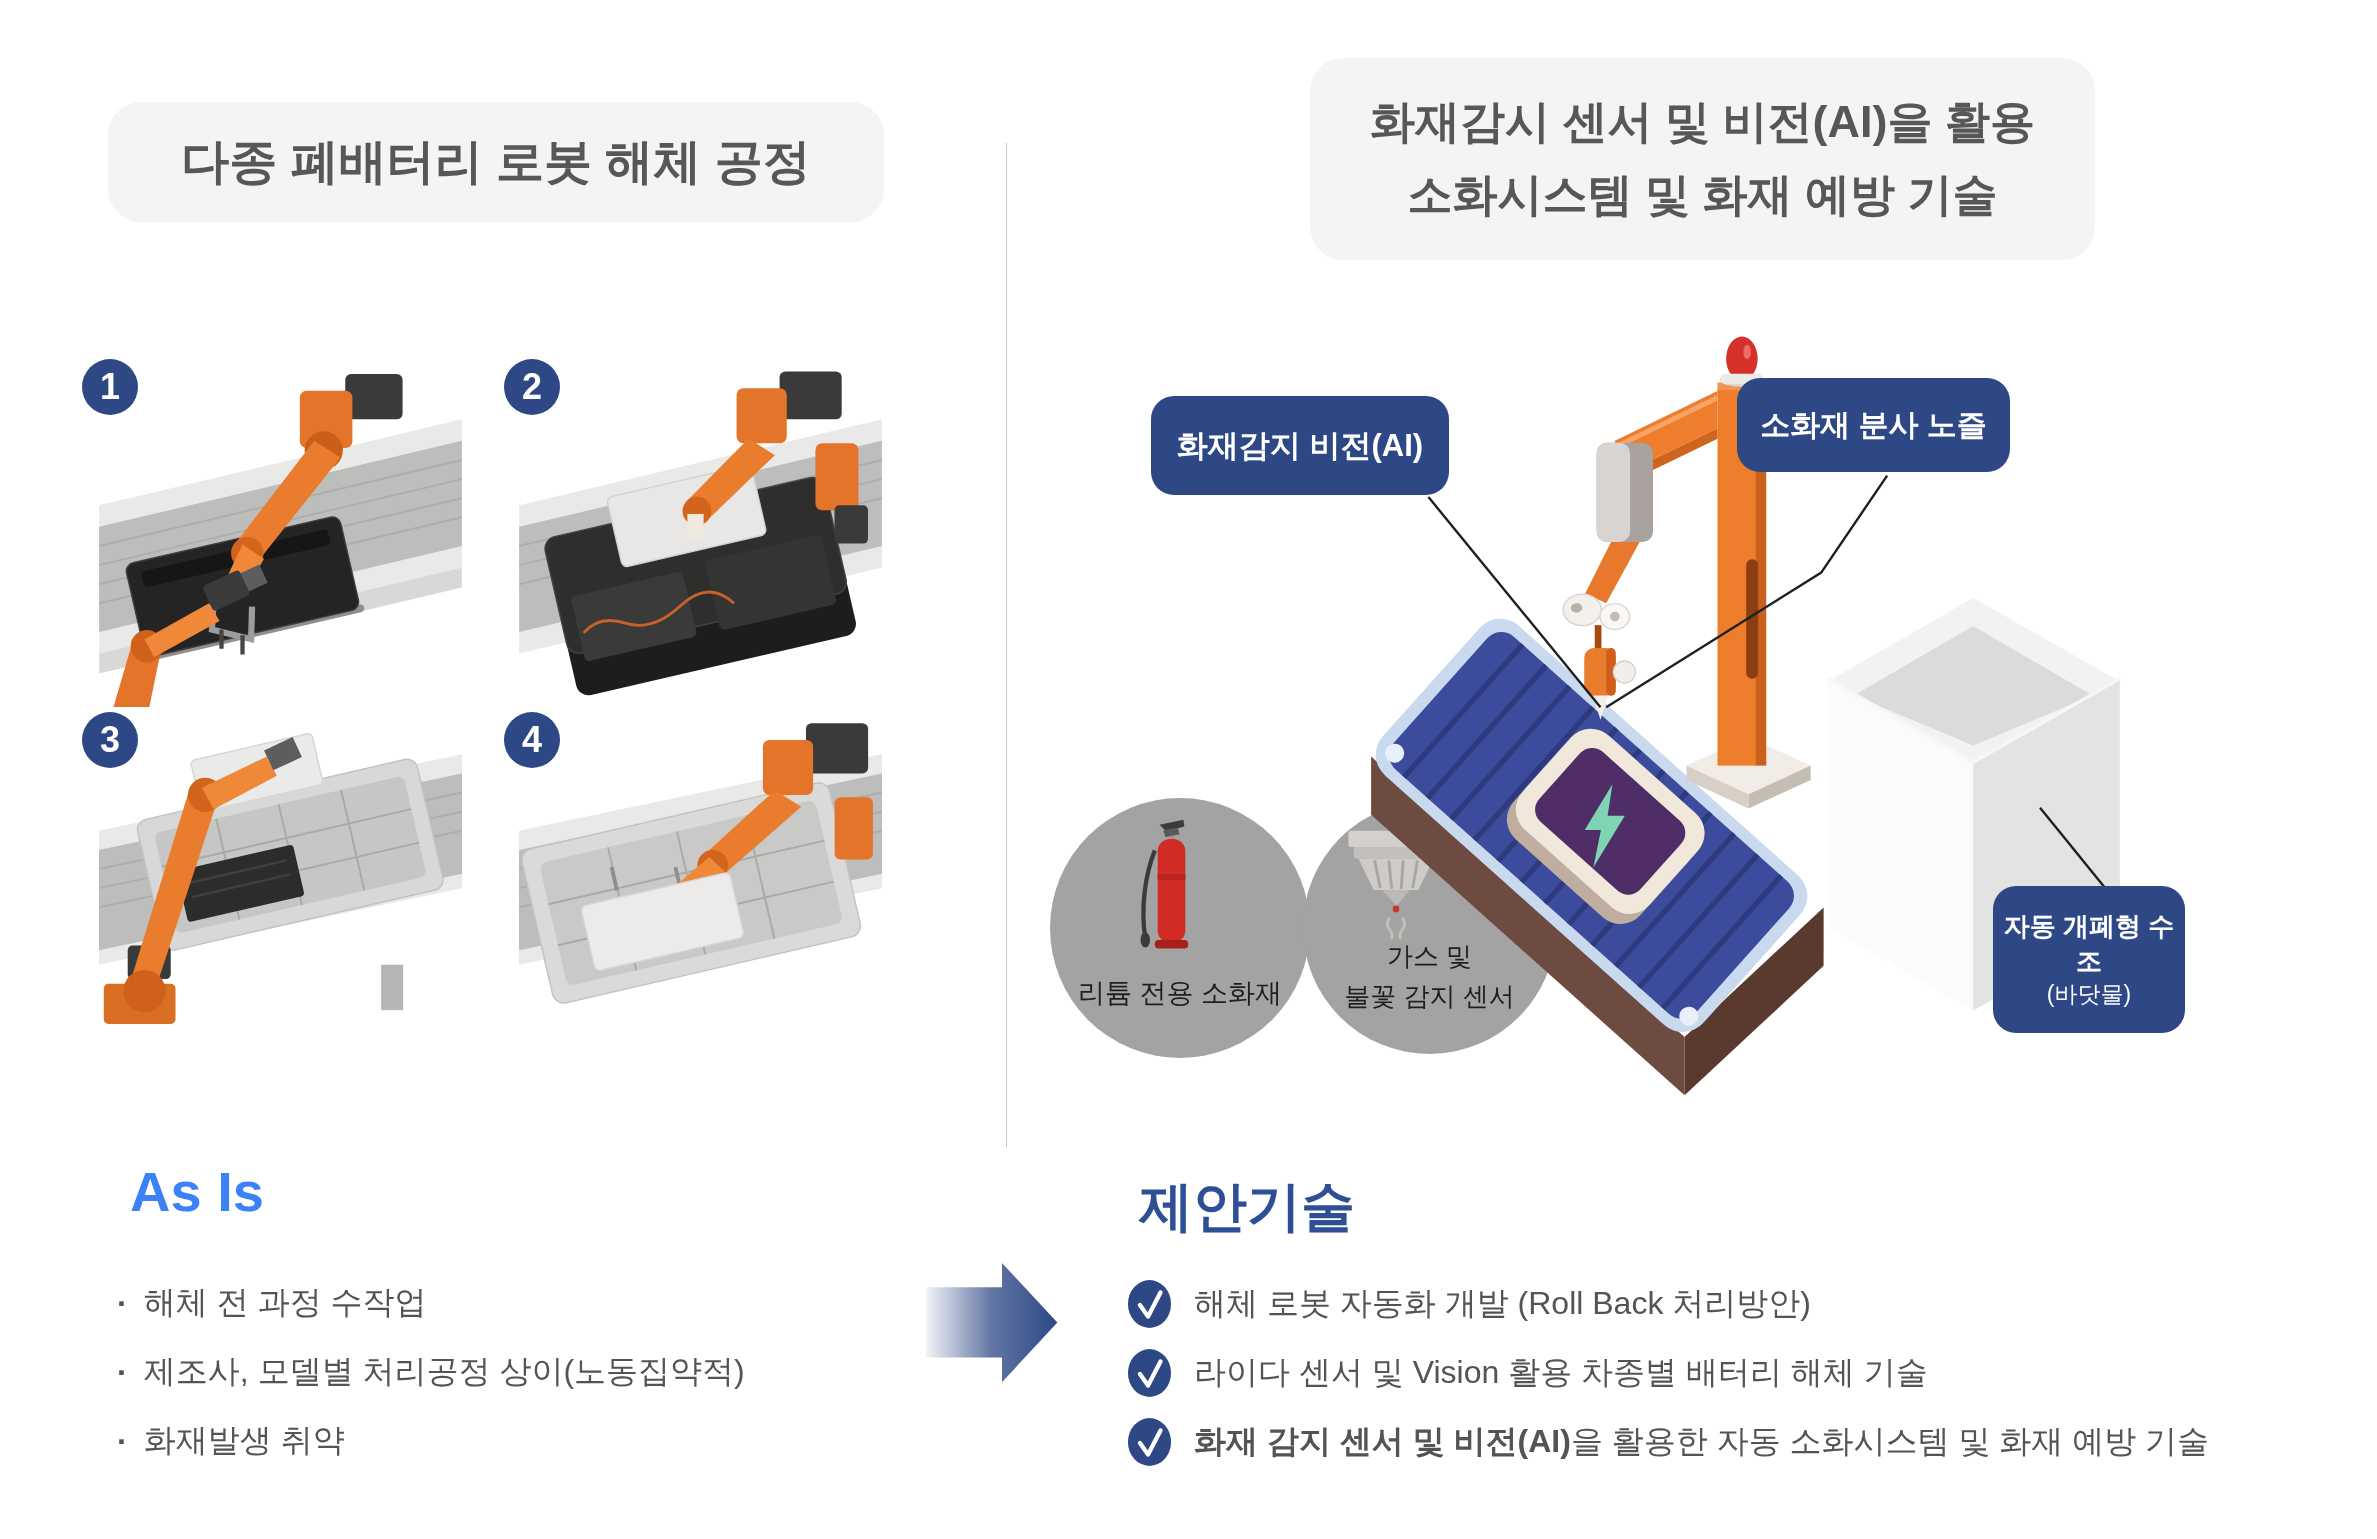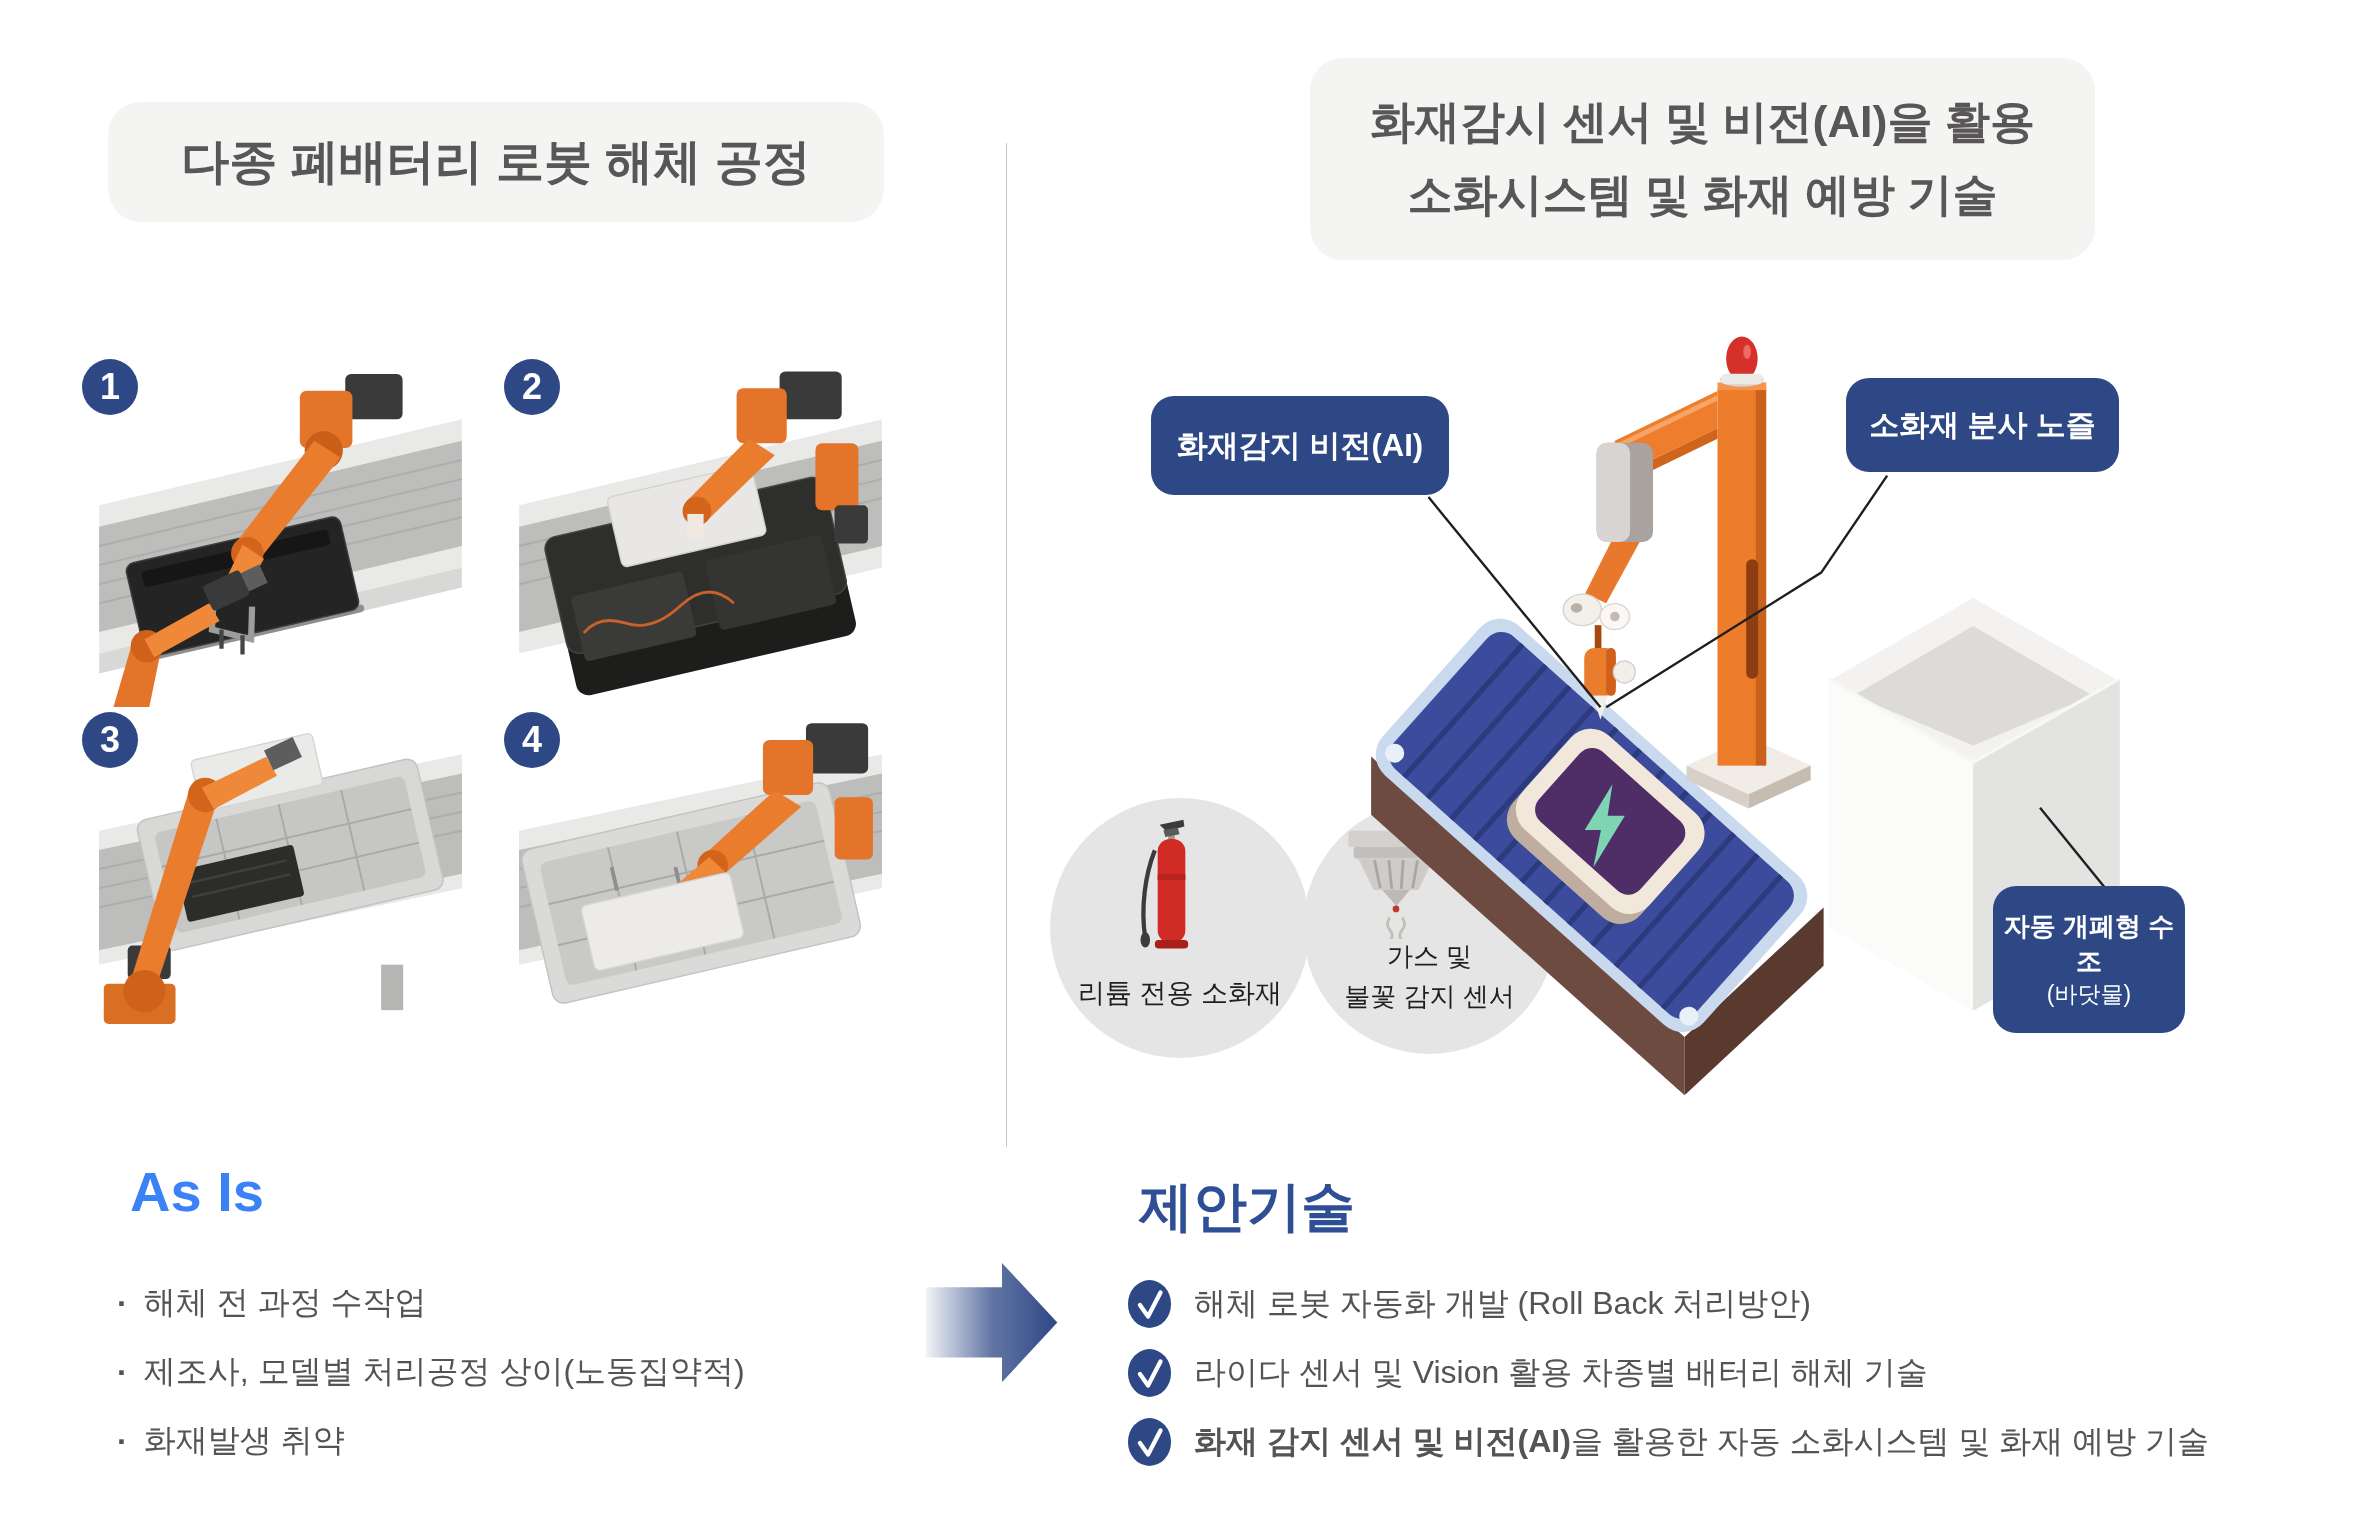--- a/index.html
+++ b/index.html
@@ -8,27 +8,27 @@
   .abs{position:absolute;}
   .pill{position:absolute;background:#f4f4f3;border-radius:33px;display:flex;flex-direction:column;
         align-items:center;justify-content:center;color:#585656;font-weight:bold;text-align:center;}
   .title-left{left:108px;top:102px;width:776px;height:120px;font-size:48px;}
   .title-right{left:1310px;top:58px;width:785px;height:202px;font-size:45px;line-height:1.62;}
   .divider{position:absolute;left:1006px;top:143px;width:1.4px;height:1004px;background:#c5c5c5;}
   .photo{position:absolute;background:#ffffff;overflow:hidden;}
   .badge{position:absolute;width:56px;height:56px;border-radius:50%;background:#2e4886;color:#ffffff;
          font-weight:bold;font-size:36px;display:flex;align-items:center;justify-content:center;z-index:6;}
   .illus{position:absolute;left:1027px;top:263px;width:1350px;height:860px;z-index:2;}
-  .cream-circle{position:absolute;border-radius:50%;background:#e5e5e5;z-index:1;}
+  .cream-circle{position:absolute;border-radius:50%;background:#a3a3a3;z-index:1;}
   .cc-text{position:absolute;width:100%;text-align:center;font-size:27px;color:#1f1f1f;z-index:3;}
   .navy-label{position:absolute;background:#2e4886;color:#ffffff;border-radius:23px;display:flex;
               flex-direction:column;align-items:center;justify-content:center;font-weight:bold;
               text-align:center;z-index:4;}
   .lbl-vision{left:1151px;top:396px;width:298px;height:99px;font-size:31px;}
-  .lbl-nozzle{left:1846px;top:378px;width:273px;height:94px;font-size:30px;}
+  .lbl-nozzle{left:1737px;top:378px;width:273px;height:94px;font-size:30px;}
   .lbl-tank{left:1961px;top:886px;width:192px;height:147px;font-size:26px;line-height:1.35;margin-left:32px;}
   .lbl-tank .sub{font-size:23px;font-weight:normal;text-align:center;}
   .section-h{position:absolute;font-weight:bold;}
   .h-asis{left:130px;top:1159px;font-size:56px;color:#3b82f6;}
   .h-prop{left:1139px;top:1159px;font-size:54px;color:#2e4f96;margin-top:12px;}
   .bullet-row{position:absolute;left:117px;height:44px;display:flex;align-items:center;
               font-size:32px;color:#555353;}
   .bullet-row .dot{margin-right:16.2px;font-weight:bold;}
   .check-row{position:absolute;left:1127px;height:50px;display:flex;align-items:center;
              font-size:32px;color:#555353;white-space:nowrap;}

